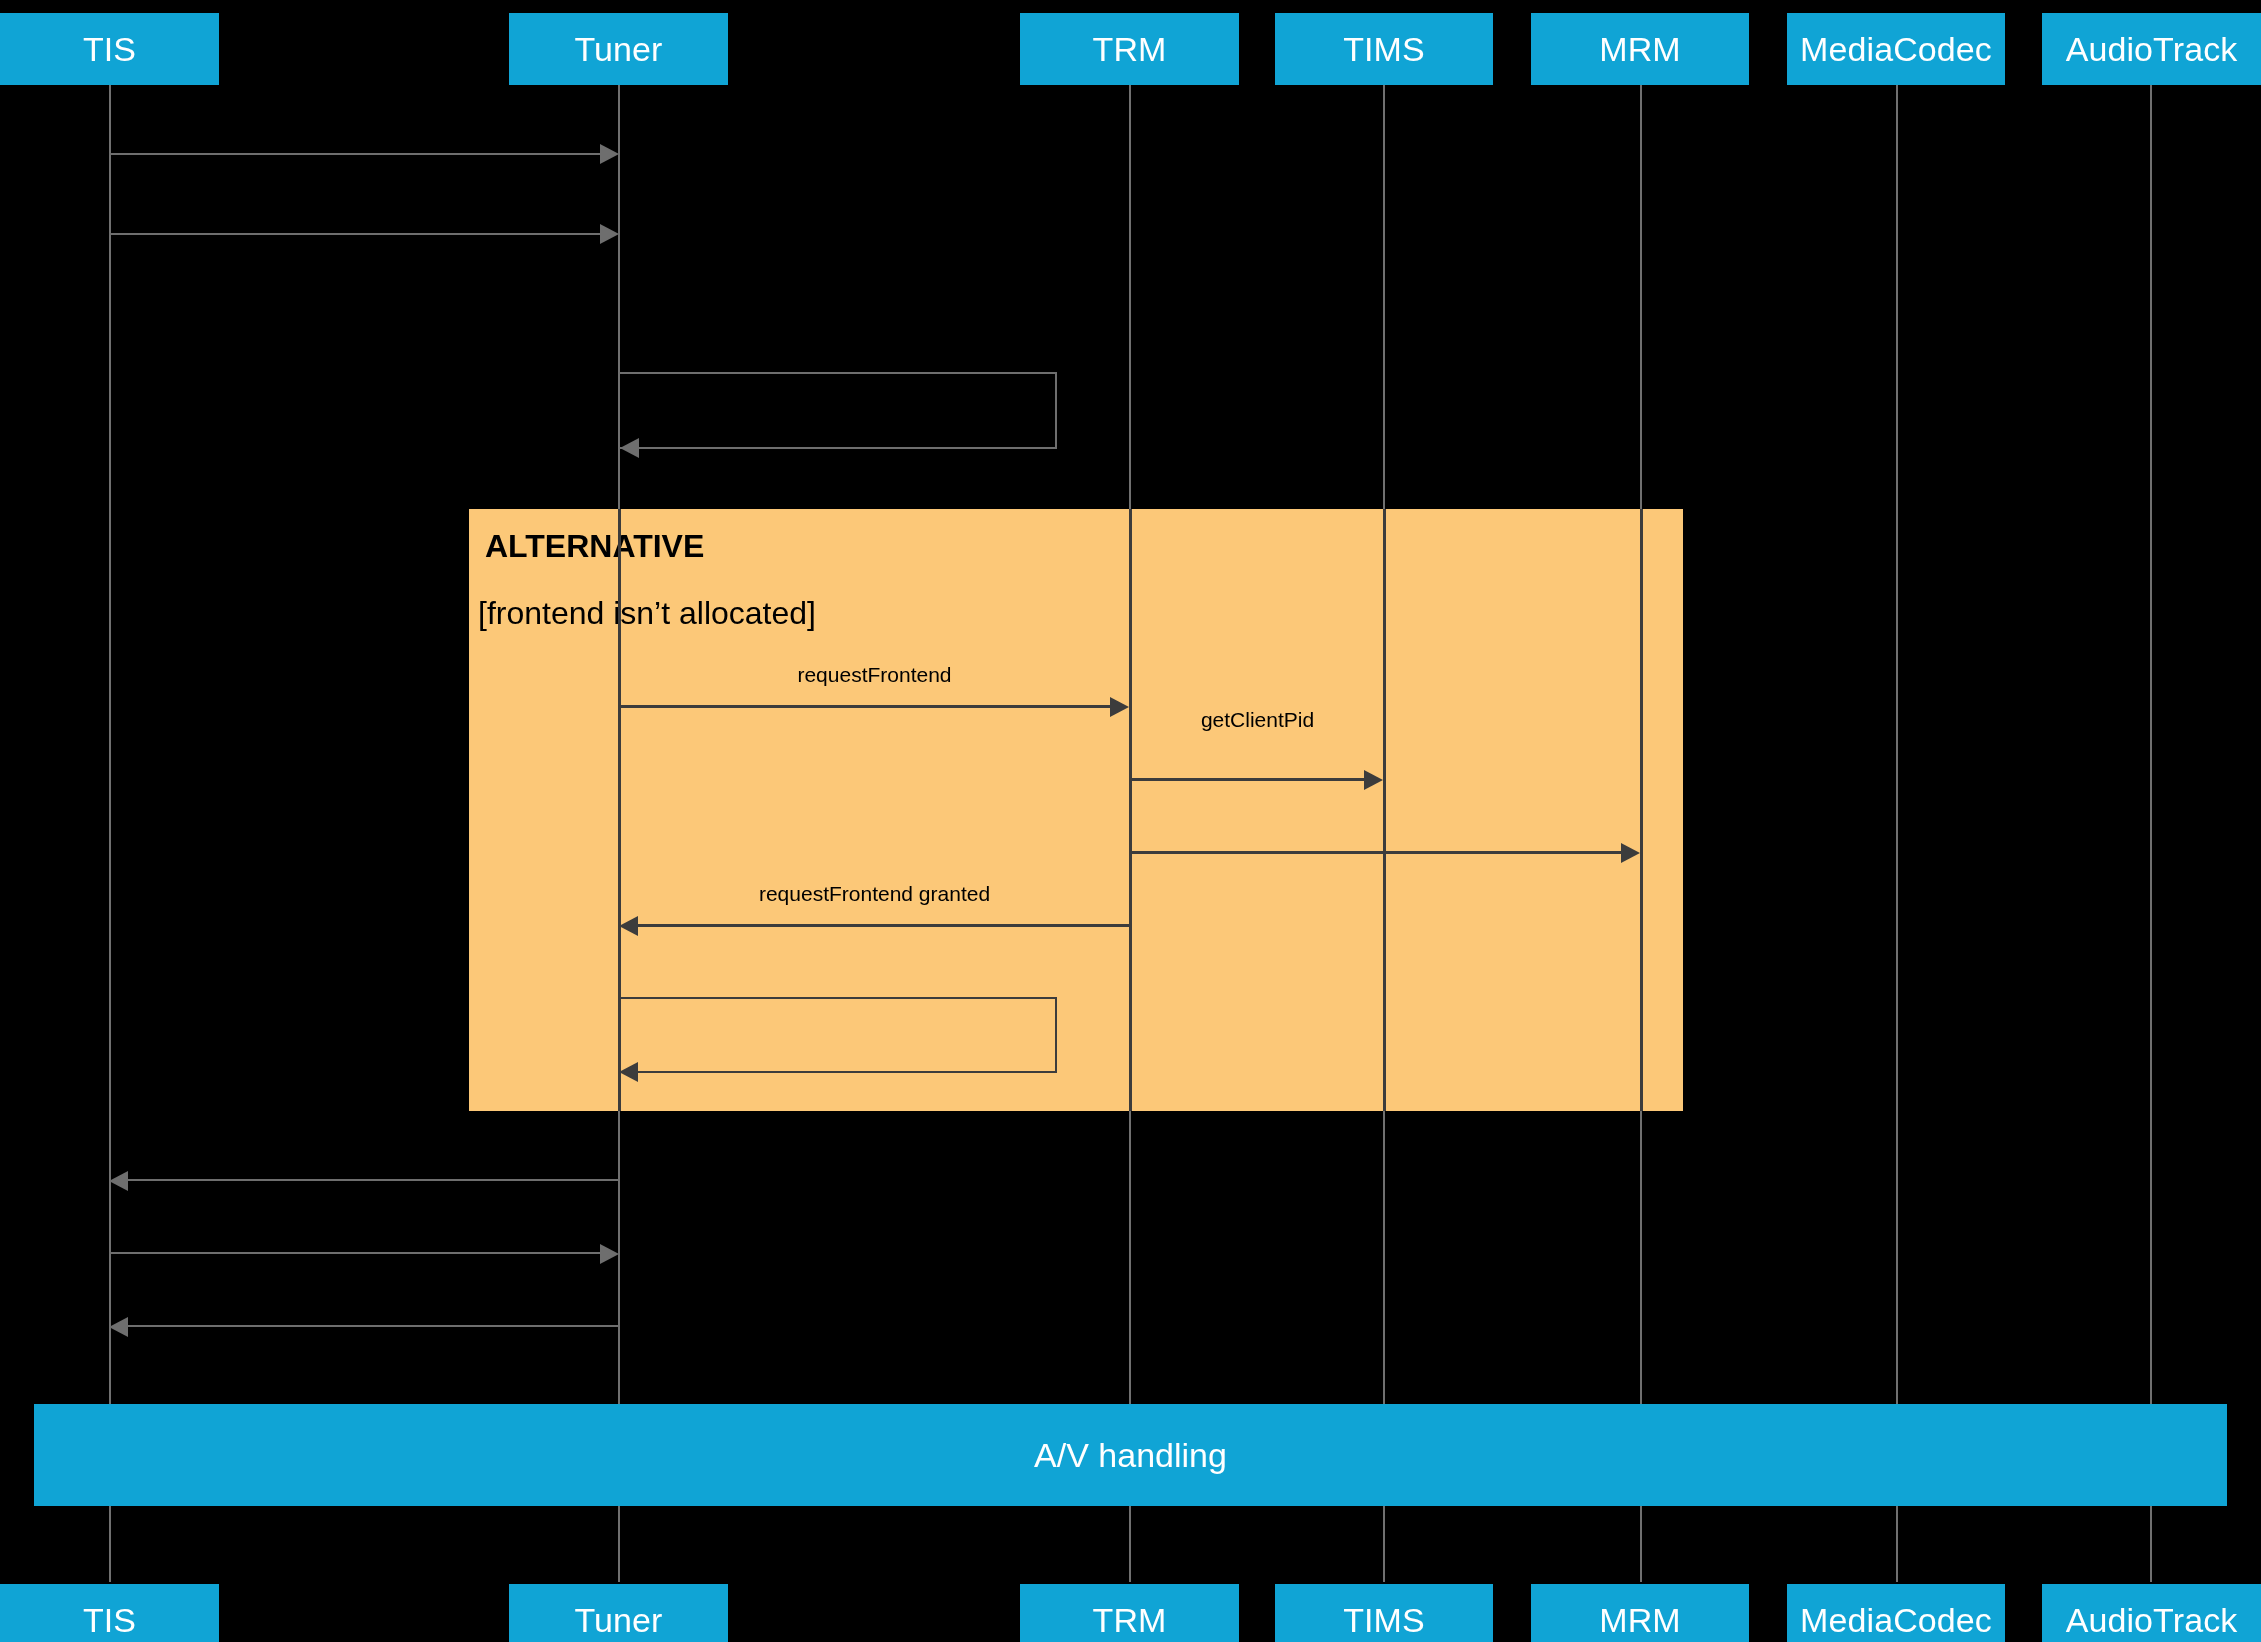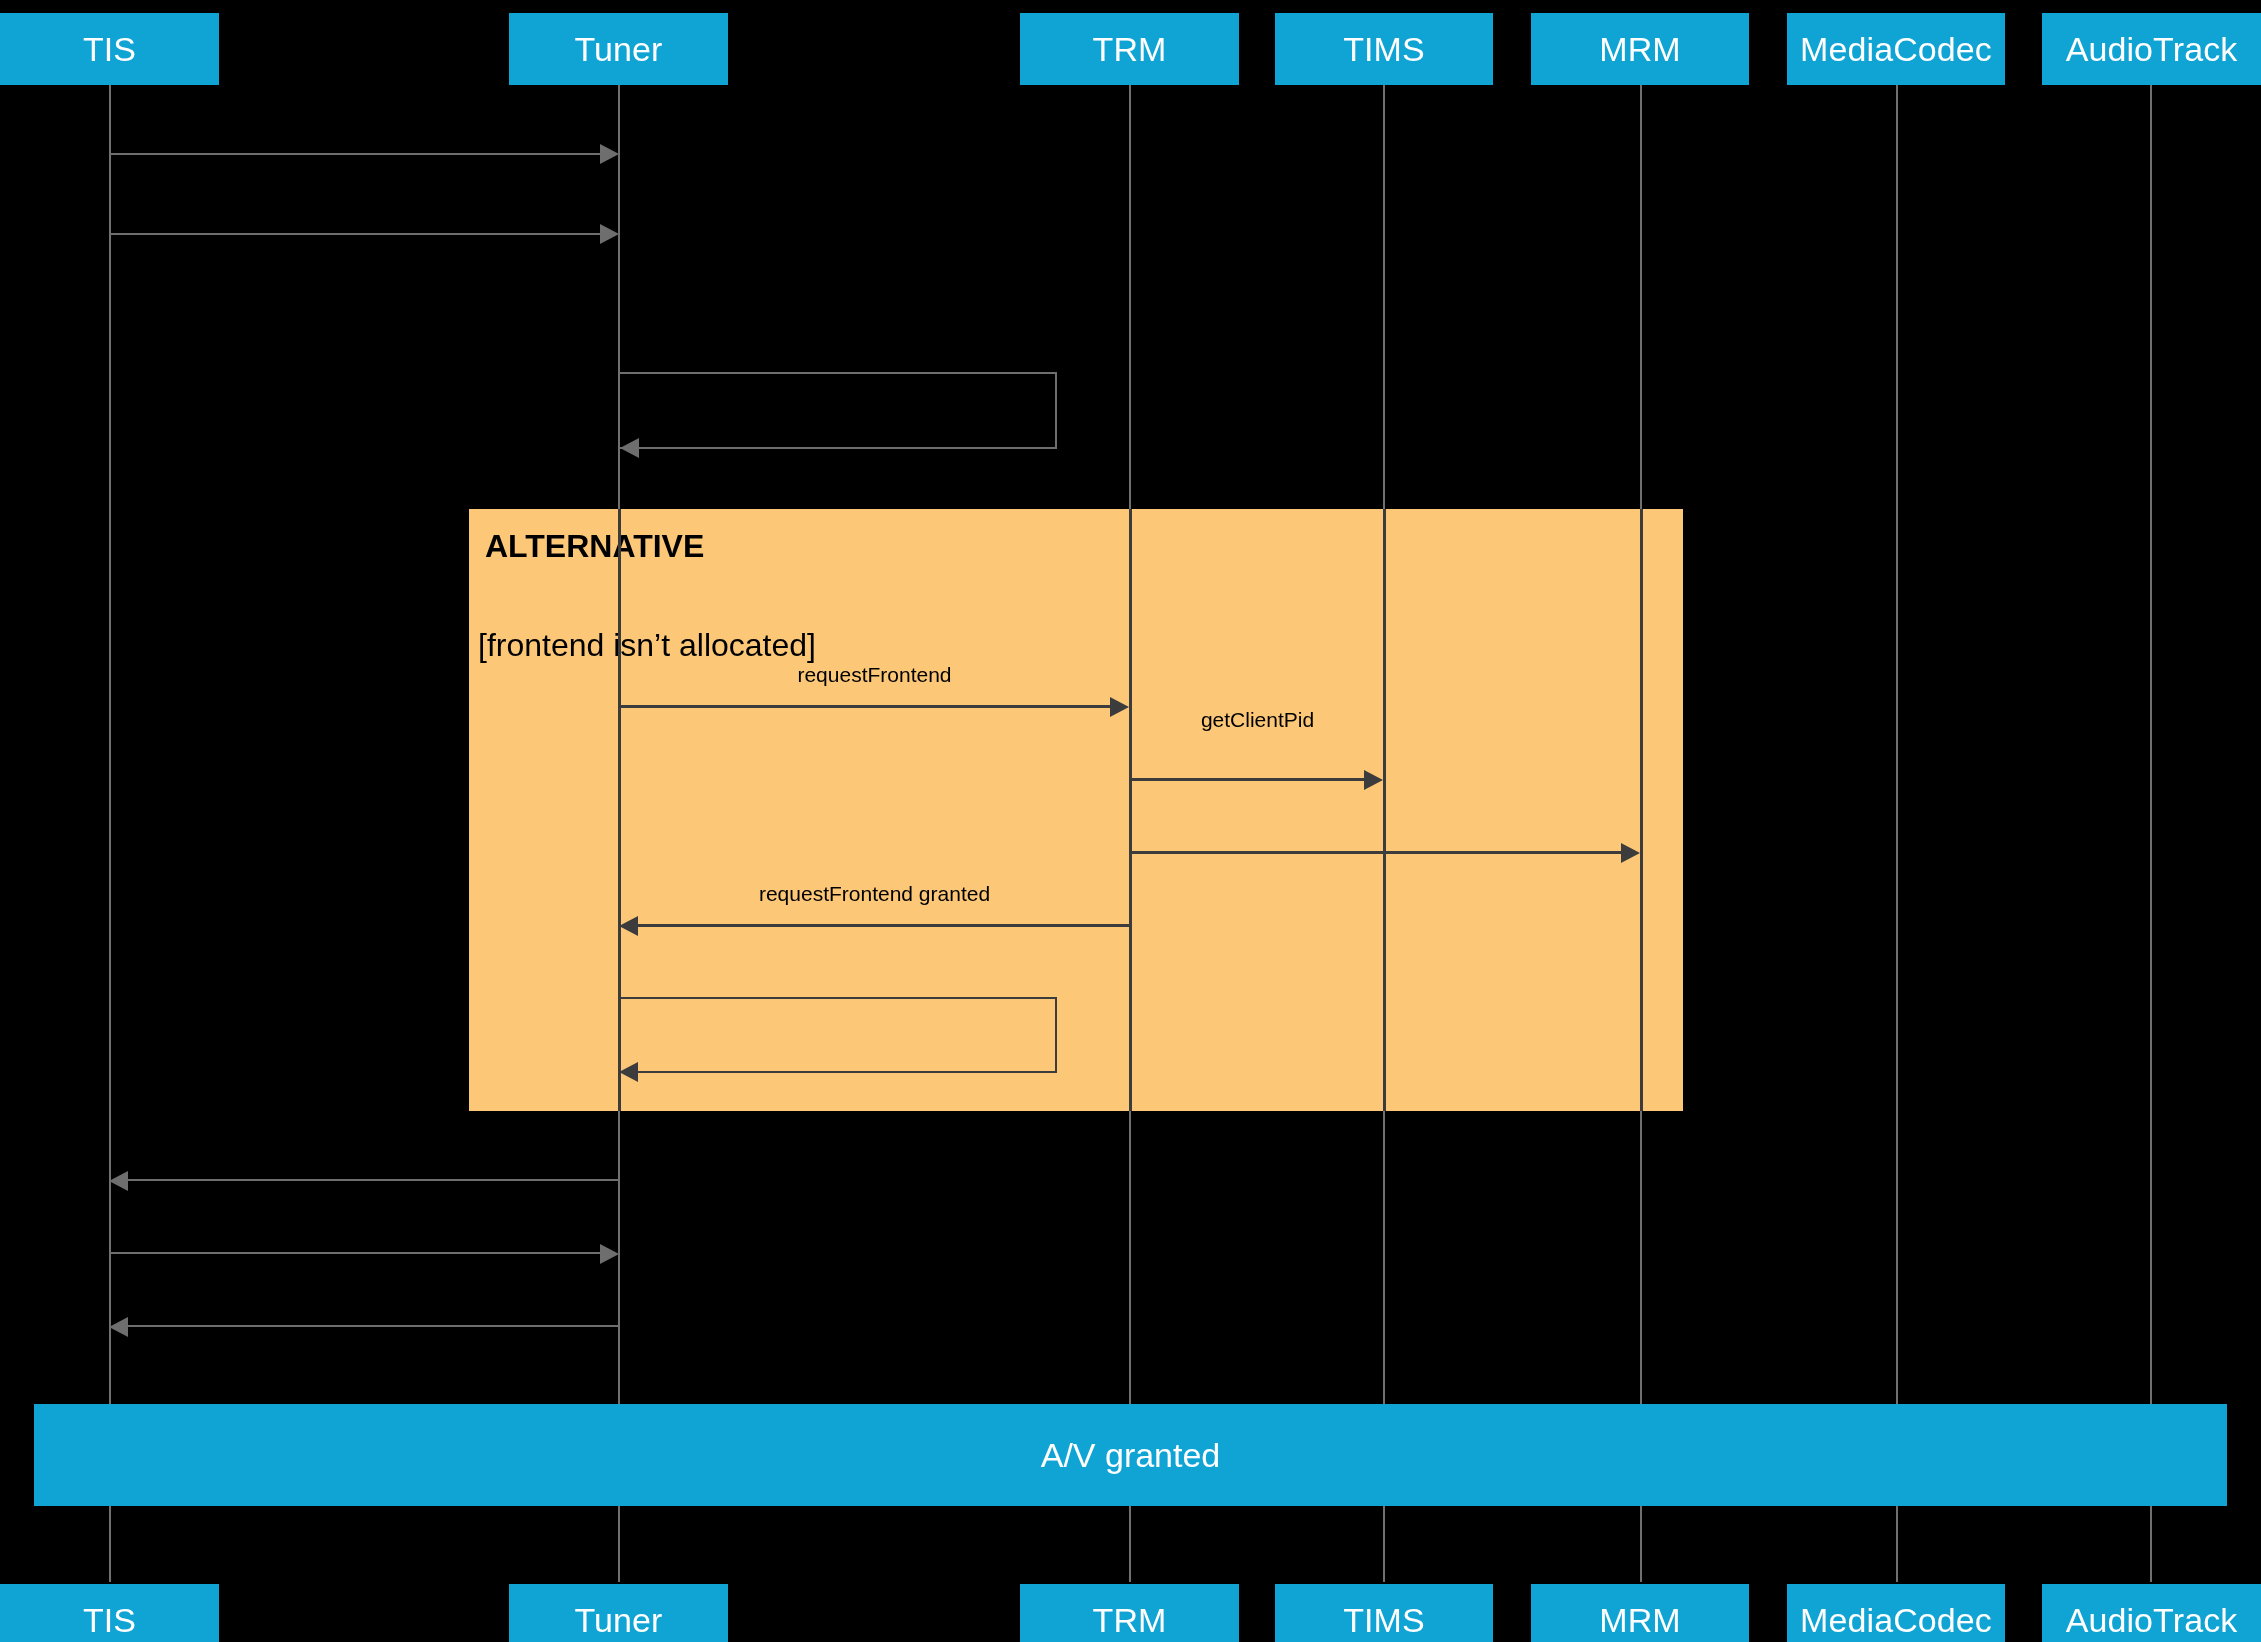--- a/index.html
+++ b/index.html
@@ -170,21 +170,21 @@
   <div class="msg-line light" style="left:109px; top:220px; width:492px;"></div>
   <div class="arrow-head right light" style="left:600px; top:211px;"></div>
   <div class="msg-label" style="left:109px; top:182px; width:509px;"></div>
 
   <div class="self-loop light" style="left:619px; top:359px; width:438px; height:77px;"></div>
   <div class="arrow-head left light" style="left:620px; top:425px;"></div>
   <div class="msg-label" style="left:641px; top:321px; width:416px;"></div>
 
   <div class="fragment" style="left:469px; top:496px; width:1214px; height:602px;"></div>
   <div class="fragment-label" style="left:485px; top:515px;">ALTERNATIVE</div>
-  <div class="fragment-guard" style="left:478px; top:614px;">[frontend isn’t allocated]</div>
+  <div class="fragment-guard" style="left:478px; top:582px;">[frontend isn’t allocated]</div>
 
   <div class="lifeline" style="left:618px;  top:496px; height:602px; background:#3C3C3C; width:2.9px;"></div>
   <div class="lifeline" style="left:1129px; top:496px; height:602px; background:#3C3C3C; width:2.9px;"></div>
   <div class="lifeline" style="left:1383px; top:496px; height:602px; background:#3C3C3C; width:2.9px;"></div>
   <div class="lifeline" style="left:1640px; top:496px; height:602px; background:#3C3C3C; width:2.9px;"></div>
 
   <div class="msg-line" style="left:619px; top:692px; width:492px;"></div>
   <div class="arrow-head right" style="left:1110px; top:684px;"></div>
   <div class="msg-label" style="left:619px; top:650px; width:511px;">requestFrontend</div>
 
@@ -208,21 +208,21 @@
 
   <div class="msg-line light" style="left:109px; top:1239px; width:492px;"></div>
   <div class="arrow-head right light" style="left:600px; top:1231px;"></div>
   <div class="msg-label" style="left:109px; top:1201px; width:509px;"></div>
 
   <div class="msg-line light" style="left:128px; top:1312px; width:490px;"></div>
   <div class="arrow-head left light" style="left:109px; top:1304px;"></div>
   <div class="msg-label" style="left:109px; top:1274px; width:509px;"></div>
 
   <div class="av-bar" style="left:34px; top:1391px; height:102px; width:2193px;">
-    <span>A/V granted</span>
+    <span>A/V handling</span>
   </div>
 
   <div class="participant-box" style="left:0px;    top:1571px; width:219px; height:72px;">
     <span>TIS</span>
   </div>
   <div class="participant-box" style="left:509px;  top:1571px; width:219px; height:72px;">
     <span>Tuner</span>
   </div>
   <div class="participant-box" style="left:1020px; top:1571px; width:219px; height:72px;">
     <span>TRM</span>

